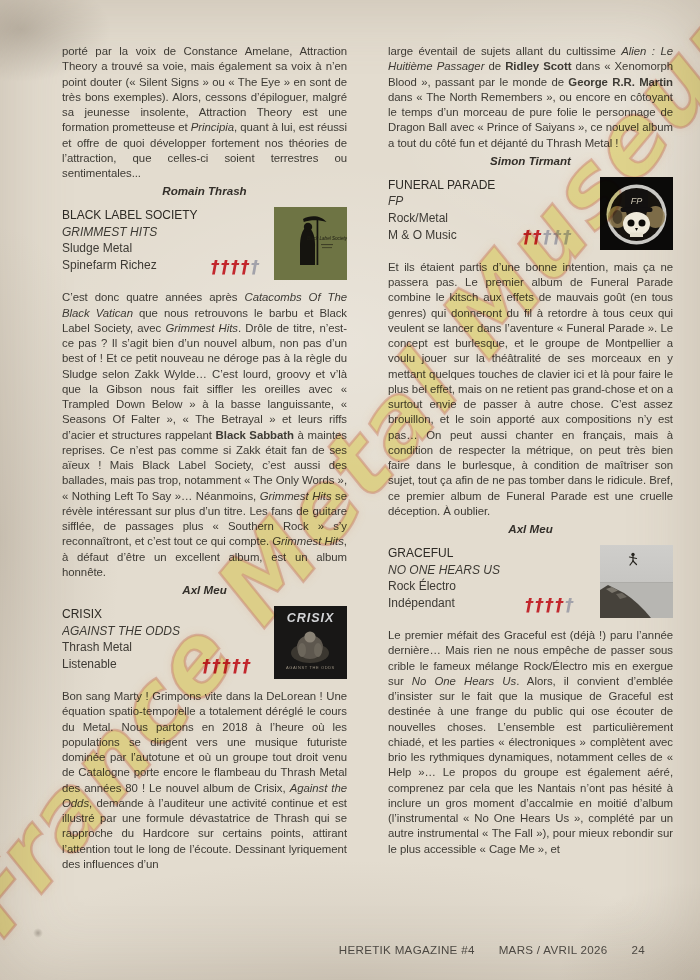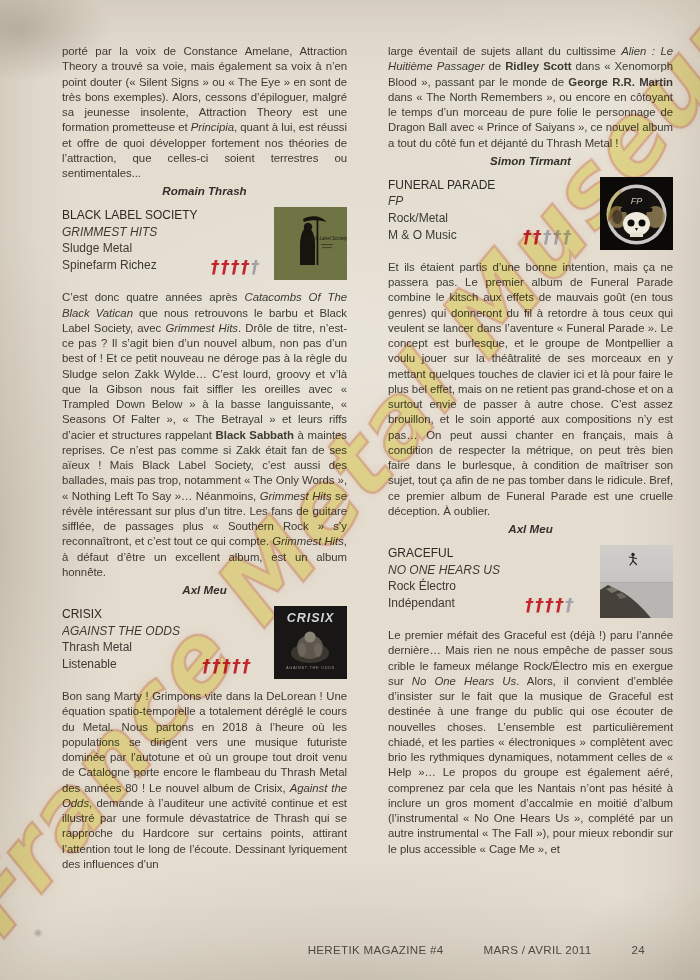--- a/index.html
+++ b/index.html
@@ -36,21 +36,21 @@
   .cross-on{color:#c2272d;}
   .cross-off{color:#a2a2aa;}
   .cover{width:73px;height:73px;flex:0 0 73px;}
   .cover svg{display:block;width:73px;height:73px;}
   .watermark{position:absolute;left:-270px;top:395px;width:1280px;text-align:center;
     transform:rotate(-50deg);font-family:"DejaVu Sans",sans-serif;font-weight:bold;
     font-style:italic;font-size:96px;letter-spacing:2px;white-space:nowrap;
     color:#f0e25e;-webkit-text-stroke:2.5px rgba(205,80,55,.55);
     text-shadow:0 0 8px rgba(225,150,70,.35);
     opacity:.55;mix-blend-mode:multiply;pointer-events:none;z-index:6;}
-  .footer{position:absolute;right:55px;bottom:24px;display:flex;gap:40px;
+  .footer{position:absolute;right:55px;bottom:24px;display:flex;gap:24px;
     font-size:11.6px;letter-spacing:.3px;color:#4c4842;z-index:3;}
 </style>
 </head>
 <body>
 
 <div class="page">
 
   <div class="col col-left">
     <p class="body-text"><span>porté par la voix de Constance Amelane, Attraction Theory a trouvé sa voie, mais également sa voix à n’en point douter (« Silent Signs » ou « The Eye » en sont de très bons exemples). Alors, cessons d’épiloguer, malgré sa jeunesse insolente, Attraction Theory est une formation prometteuse et </span><span class="rt-i">Principia</span><span>, quant à lui, est réussi et offre de quoi développer fortement nos théories de l’attraction, que celles-ci soient terrestres ou sentimentales...</span></p>
     <div class="byline">Romain Thrash</div>
@@ -169,17 +169,17 @@
         </svg>
       </div>
     </div>
     <p class="body-text"><span>Le premier méfait des Graceful est (déjà !) paru l’année dernière… Mais rien ne nous empêche de passer sous crible le fameux mélange Rock/Électro mis en exergue sur </span><span class="rt-i">No One Hears Us</span><span>. Alors, il convient d’emblée d’insister sur le fait que la musique de Graceful est destinée à une frange du public qui ose écouter de nouvelles choses. L’ensemble est particulièrement chiadé, et les parties « électroniques » complètent avec brio les rythmiques dynamiques, notamment celles de « Help »… Le propos du groupe est également aéré, comprenez par cela que les Nantais n’ont pas hésité à inclure un gros moment d’accalmie en moitié d’album (l’instrumental « No One Hears Us », complété par un autre instrumental « The Fall »), pour mieux rebondir sur le plus accessible « Cage Me », et</span></p>
   </div>
 
   <div class="watermark">France Metal Museum</div>
 
   <div class="footer">
     <span>HERETIK MAGAZINE #4</span>
-    <span>MARS / AVRIL 2011</span>
+    <span>MARS / AVRIL 2026</span>
     <span>24</span>
   </div>
 
 </div>
 
 </body></html>

